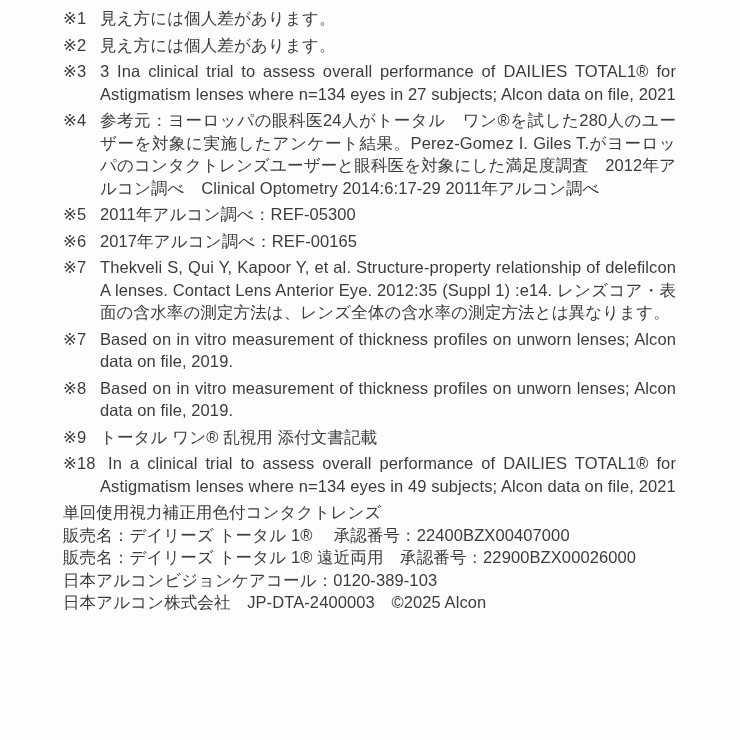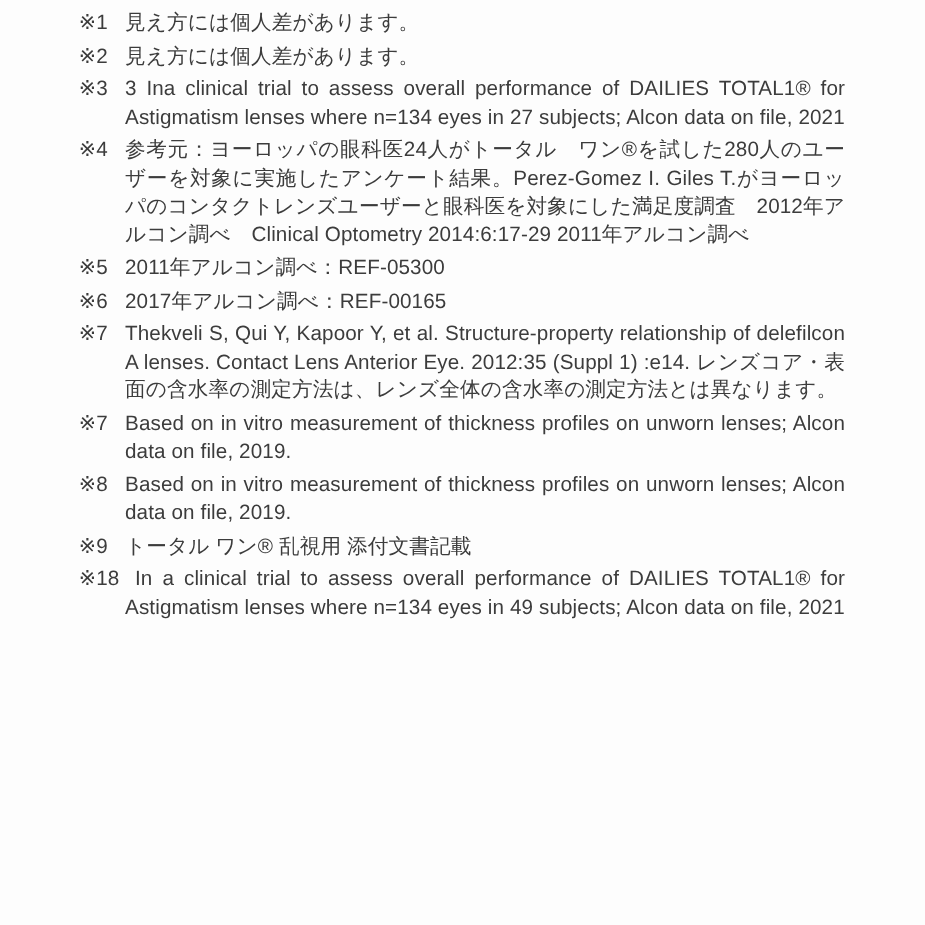--- a/index.html
+++ b/index.html
@@ -115,14 +115,21 @@
     </div>
 
 
     <div class="footnote indent-first">
       <span class="marker">※18</span>
       <div class="text">In a clinical trial to assess overall performance of DAILIES TOTAL1® for Astigmatism lenses where n=134 eyes in 49 subjects; Alcon data on file, 2021</div>
     </div>
 
   </div>
 
+  <div class="legal-block">
+    <div class="legal-line">単回使用視力補正用色付コンタクトレンズ</div>
+    <div class="legal-line">販売名：デイリーズ トータル 1®　 承認番号：22400BZX00407000</div>
+    <div class="legal-line">販売名：デイリーズ トータル 1® 遠近両用　承認番号：22900BZX00026000</div>
+    <div class="legal-line">日本アルコンビジョンケアコール：0120-389-103</div>
+    <div class="legal-line">日本アルコン株式会社　JP-DTA-2400003　©2025 Alcon</div>
+  </div>
 
 </div>
 
 </body></html>

